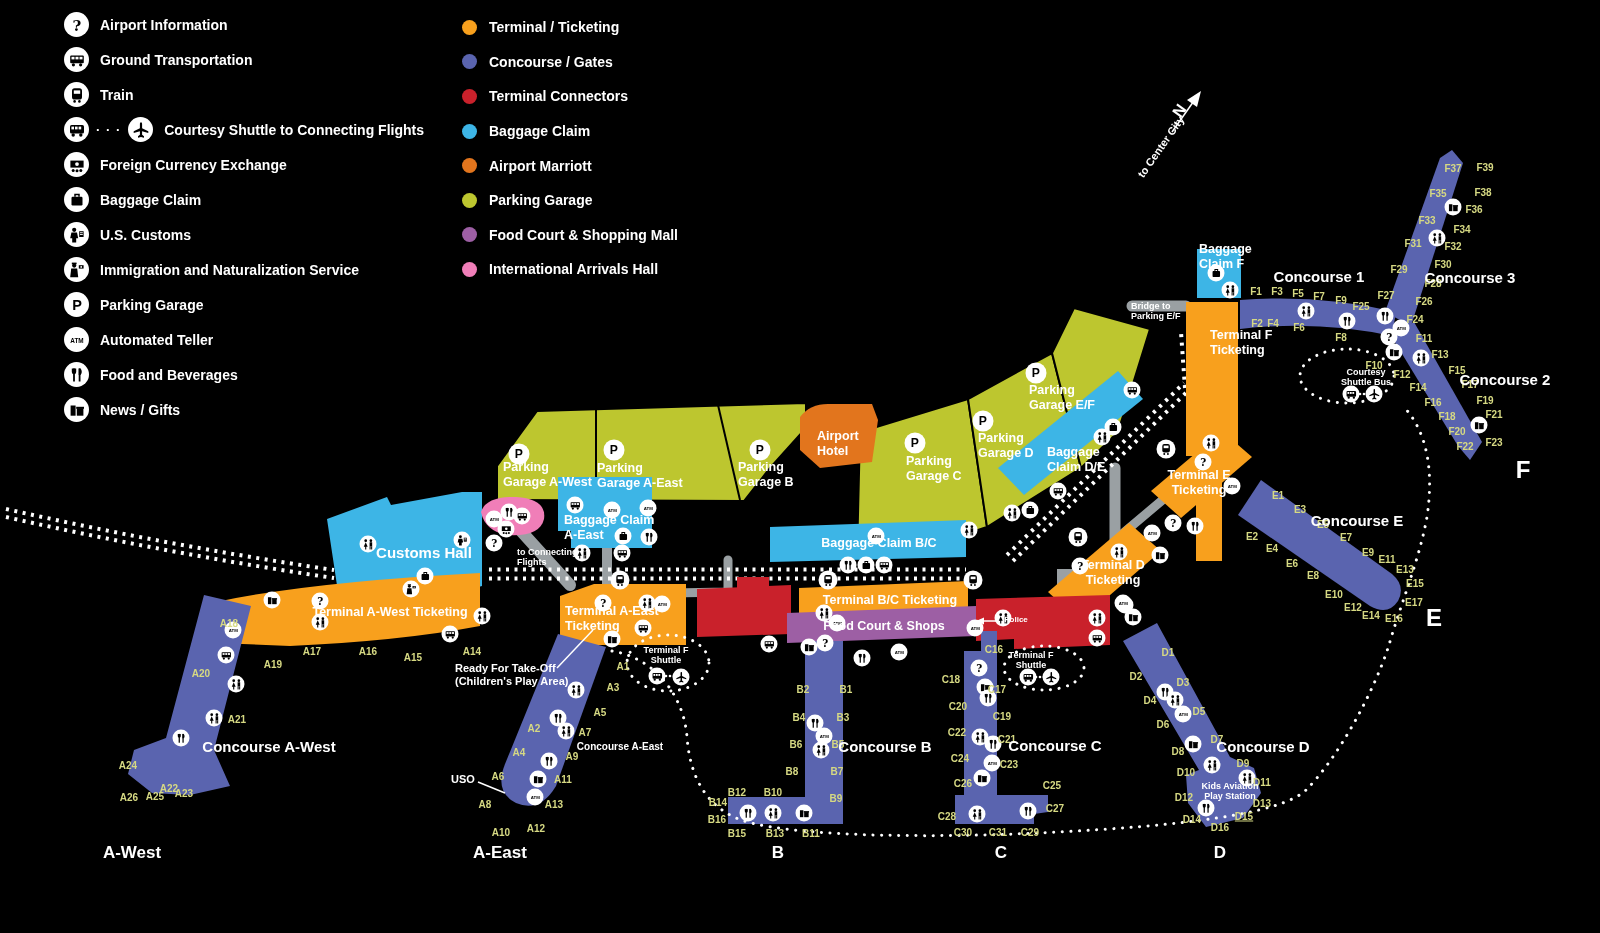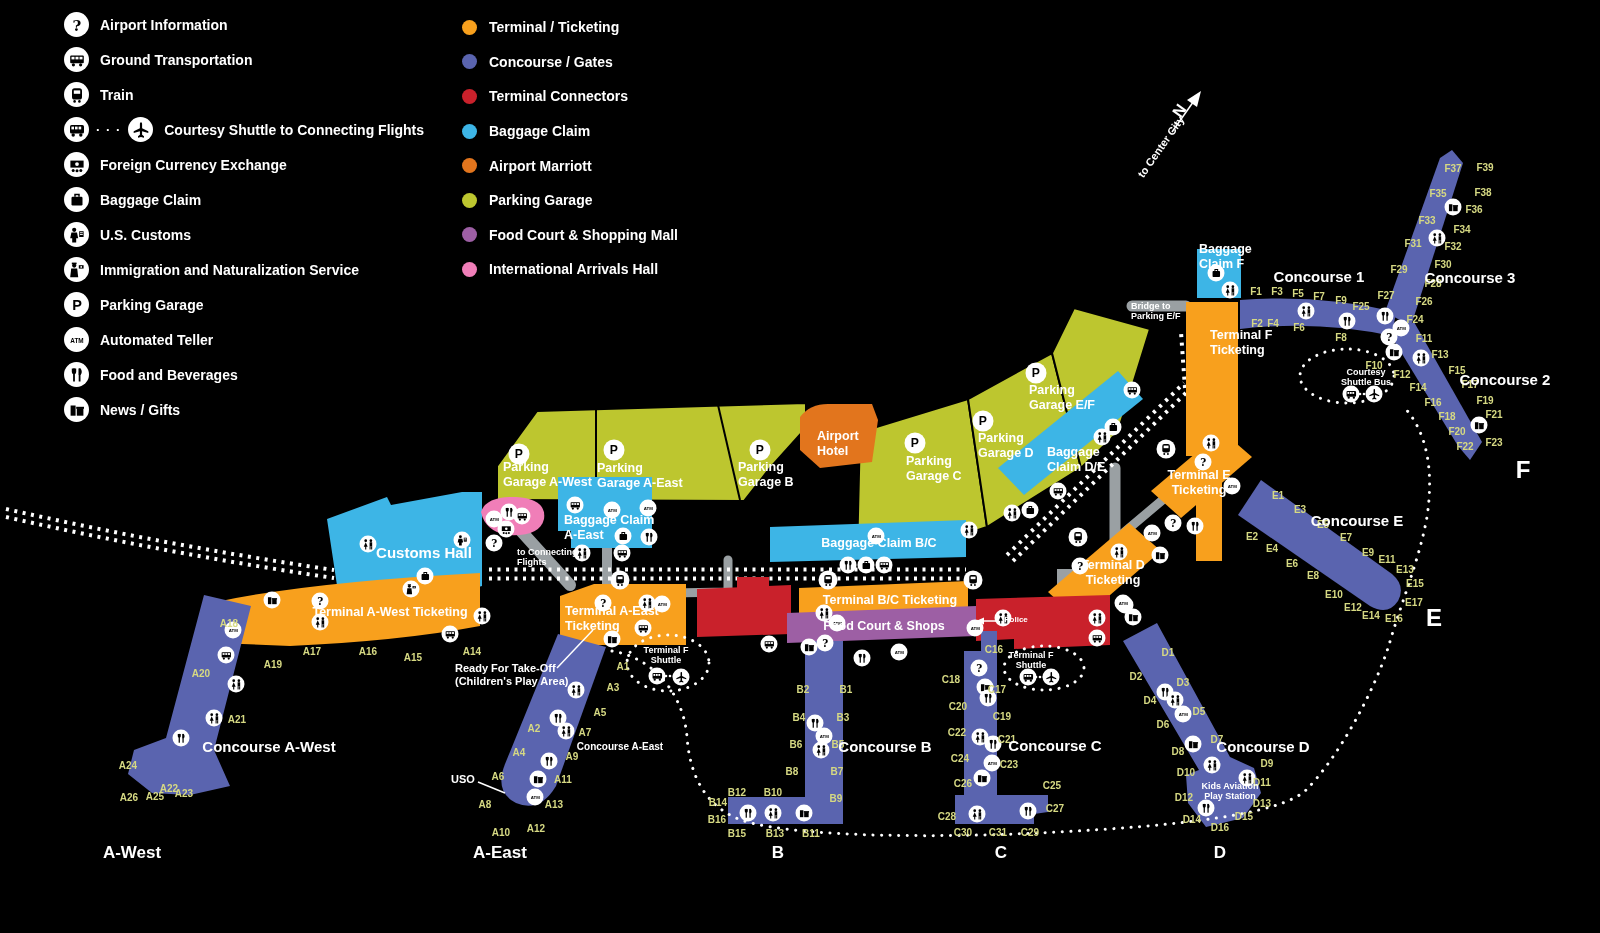--- a/index.html
+++ b/index.html
@@ -1028,27 +1028,27 @@
       <span class="gate" style="left: 963px; top: 832px;">C30</span>
       <span class="gate" style="left: 998px; top: 832px;">C31</span>
       <span class="gate" style="left: 1168px; top: 652px;">D1</span>
       <span class="gate" style="left: 1136px; top: 676px;">D2</span>
       <span class="gate" style="left: 1183px; top: 682px;">D3</span>
       <span class="gate" style="left: 1150px; top: 700px;">D4</span>
       <span class="gate" style="left: 1199px; top: 711px;">D5</span>
       <span class="gate" style="left: 1163px; top: 724px;">D6</span>
       <span class="gate" style="left: 1217px; top: 739px;">D7</span>
       <span class="gate" style="left: 1178px; top: 751px;">D8</span>
-      <span class="gate" style="left: 1243px; top: 763px; margin-left: 24px;">D9</span>
+      <span class="gate" style="left: 1243px; top: 763px;">D9</span>
       <span class="gate" style="left: 1186px; top: 772px;">D10</span>
       <span class="gate" style="left: 1262px; top: 782px;">D11</span>
       <span class="gate" style="left: 1184px; top: 797px;">D12</span>
       <span class="gate" style="left: 1262px; top: 803px;">D13</span>
       <span class="gate" style="left: 1192px; top: 819px;">D14</span>
-      <span class="gate" style="left: 1244px; top: 816px;">D15</span>
+      <span class="gate" style="left: 1244px; top: 816px; text-decoration: underline;">D15</span>
       <span class="gate" style="left: 1220px; top: 827px; text-align: center;">D16</span>
       <span class="gate" style="left: 1278px; top: 495px;">E1</span>
       <span class="gate" style="left: 1252px; top: 536px;">E2</span>
       <span class="gate" style="left: 1300px; top: 509px;">E3</span>
       <span class="gate" style="left: 1272px; top: 548px;">E4</span>
       <span class="gate" style="left: 1323px; top: 524px;">E5</span>
       <span class="gate" style="left: 1292px; top: 563px;">E6</span>
       <span class="gate" style="left: 1346px; top: 537px;">E7</span>
       <span class="gate" style="left: 1313px; top: 575px;">E8</span>
       <span class="gate" style="left: 1368px; top: 552px;">E9</span>

